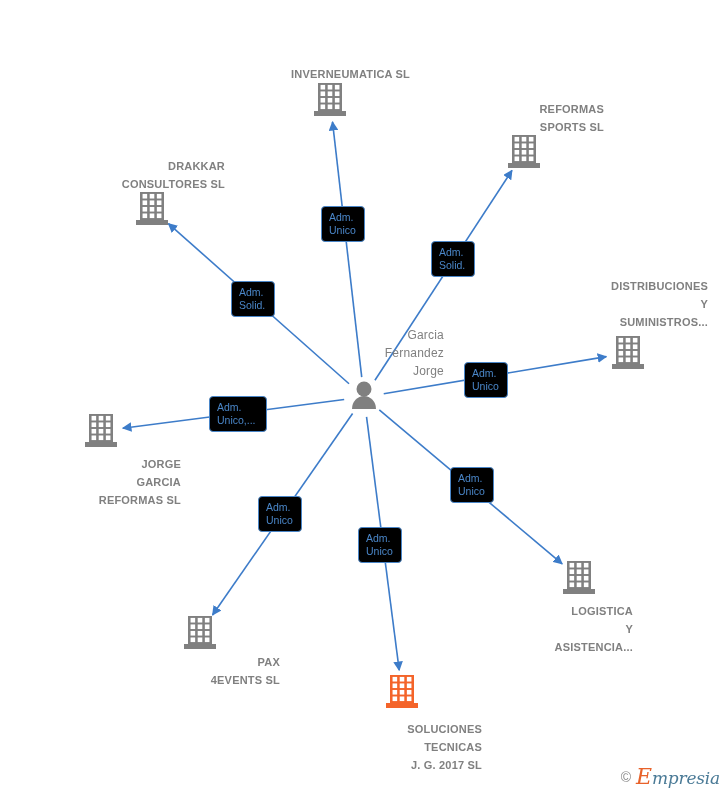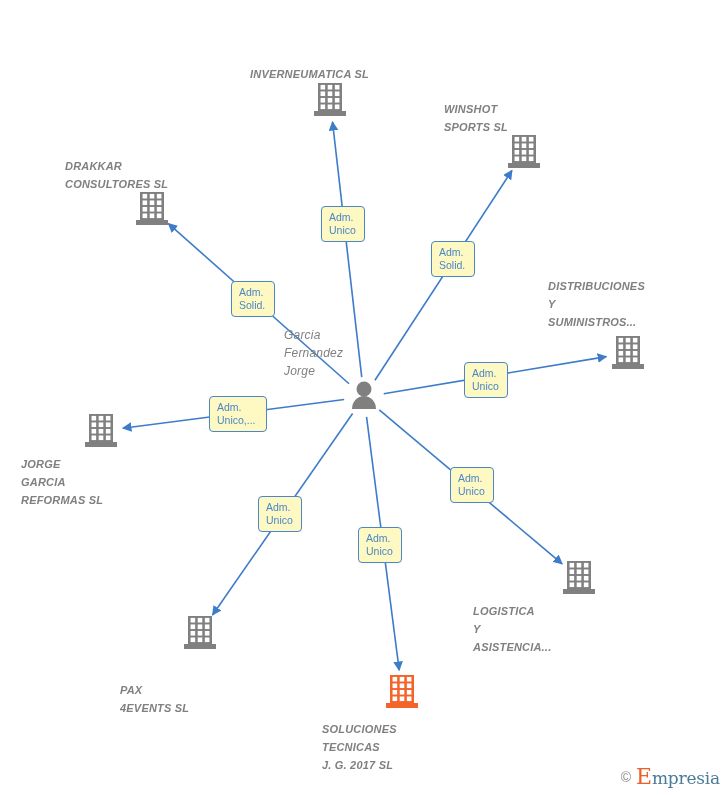--- a/index.html
+++ b/index.html
@@ -16,24 +16,23 @@
   }
   #graph-canvas {
     position: absolute;
     left: 0;
     top: 0;
     width: 728px;
     height: 795px;
   }
   .node {
     position: absolute;
-    text-align: left;
+    text-align: right;
     width: 160px;
     margin-left: -80px;
-    font-style: italic;
   }
   .node-label {
     font-size: 11px;
     font-weight: bold;
     color: #808080;
     line-height: 14px;
     letter-spacing: 0.2px;
     white-space: pre-line;
   }
   .node-person-label {
@@ -41,21 +40,21 @@
     font-weight: normal;
     color: #808080;
     line-height: 16px;
     letter-spacing: 0.2px;
     white-space: pre-line;
   }
   .edge-label {
     position: absolute;
     border: 1px solid #4a86c8;
     border-radius: 4px;
-    background: #fef9c3;
+    background: #000000;
     color: #4a86c8;
     font-size: 10.5px;
     line-height: 13px;
     padding: 4px 7px;
     text-align: left;
     white-space: pre-line;
     box-sizing: border-box;
   }
   .watermark {
     position: absolute;
@@ -64,20 +63,21 @@
     display: flex;
     align-items: center;
     gap: 5px;
   }
   .wm-copy {
     color: #8a8a8a;
     font-size: 14px;
   }
   .wm-text {
     font-family: "DejaVu Serif", serif;
+    font-style: italic;
     font-size: 17px;
     color: #4a7a96;
     letter-spacing: -0.2px;
   }
   .wm-text .wm-cap {
     color: #e8622a;
     font-size: 22px;
   }
 </style>
 </head>
@@ -231,31 +231,31 @@
       </g>
       <g fill="#808080">
         <circle cx="364" cy="389" r="7.5"></circle>
         <path d="M 352 409 a 12 13 0 0 1 24 0 z"></path>
       </g>
     </g>
 </svg>
 
 <div id="node-labels">
     <div class="node" style="left: 330px; top: 64px;"><span class="node-label">INVERNEUMATICA SL</span></div>
-    <div class="node" style="left: 524px; top: 99px;"><span class="node-label">WINSHOT
+    <div class="node" style="left: 524px; top: 99px;"><span class="node-label">REFORMAS
 SPORTS  SL</span></div>
     <div class="node" style="left: 145px; top: 156px;"><span class="node-label">DRAKKAR
 CONSULTORES SL</span></div>
     <div class="node" style="left: 628px; top: 276px;"><span class="node-label">DISTRIBUCIONES
 Y
 SUMINISTROS...</span></div>
     <div class="node" style="left: 101px; top: 454px;"><span class="node-label">JORGE
 GARCIA
 REFORMAS  SL</span></div>
-    <div class="node" style="left: 200px; top: 680px;"><span class="node-label">PAX
+    <div class="node" style="left: 200px; top: 652px;"><span class="node-label">PAX
 4EVENTS  SL</span></div>
     <div class="node" style="left: 402px; top: 719px;"><span class="node-label">SOLUCIONES
 TECNICAS
 J.  G. 2017  SL</span></div>
     <div class="node" style="left: 553px; top: 601px;"><span class="node-label">LOGISTICA
 Y
 ASISTENCIA...</span></div>
     <div class="node" style="left: 364px; top: 325px;"><span class="node-person-label">Garcia
 Fernandez
 Jorge</span></div>

